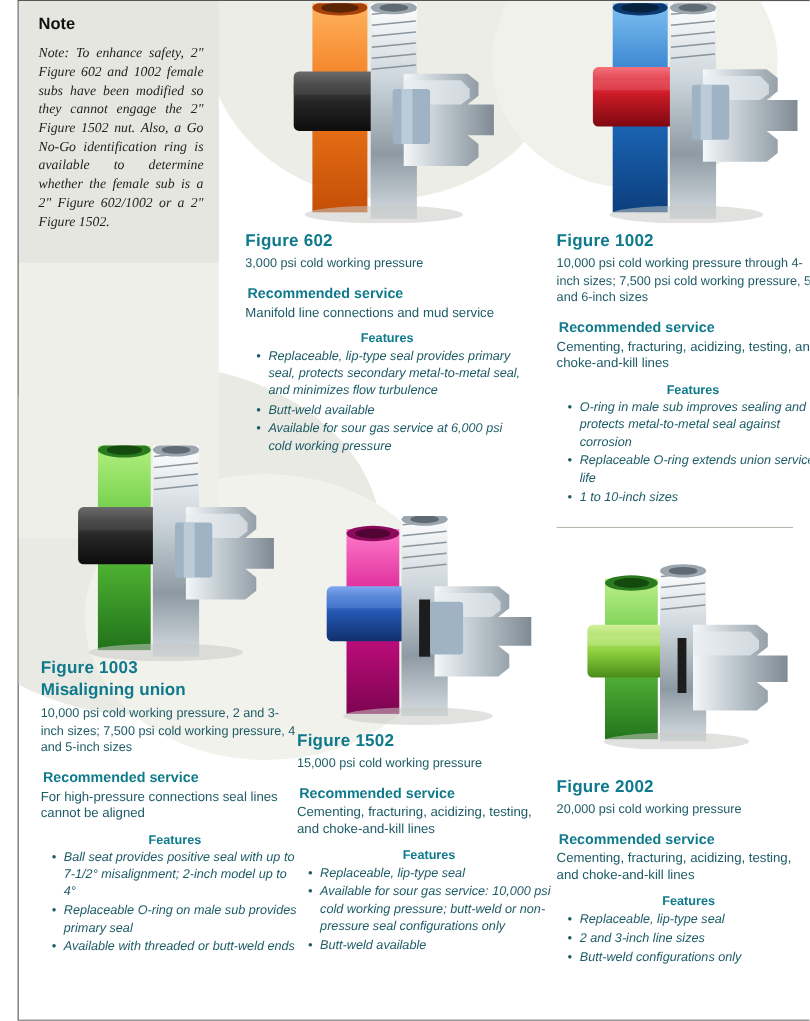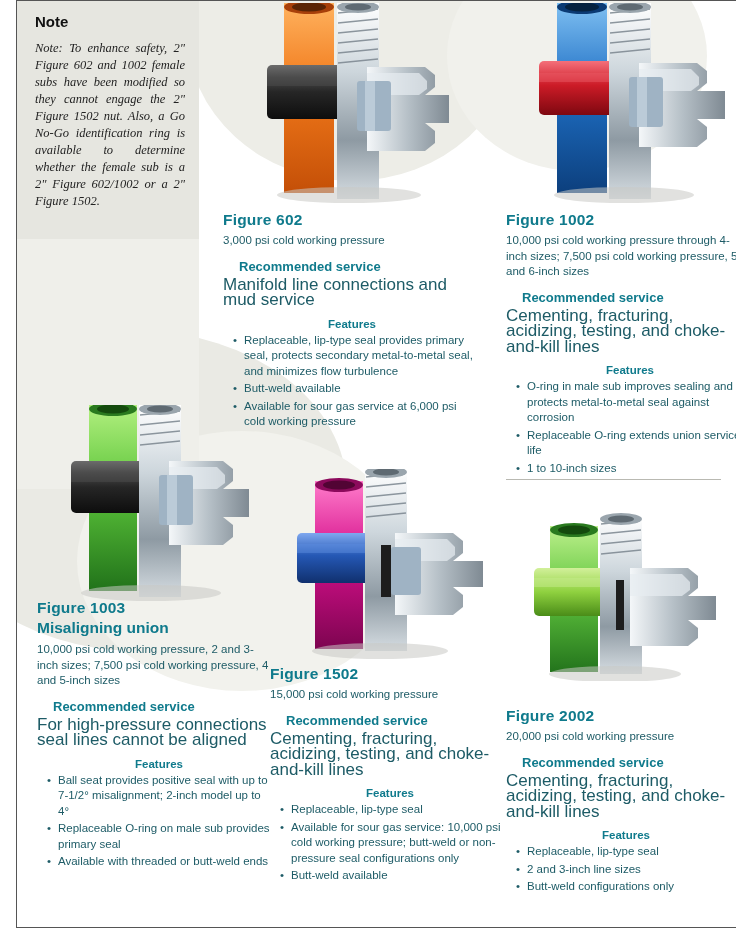--- a/index.html
+++ b/index.html
@@ -83,43 +83,44 @@
   .fig-desc {
     color: #1d5b66;
     font-size: 11.5px;
     line-height: 15.5px;
     margin: 0 0 10px 0;
   }
   .rec-head {
     color: #0f7a8c;
     font-size: 13px;
     font-weight: bold;
-    margin: 0 0 3px 16px;
+    margin: 0 0 3px 2px;
   }
   .rec-body {
     color: #1d5b66;
-    font-size: 17px;
+    font-size: 12px;
     line-height: 15.5px;
     margin: 0 0 10px 0;
   }
   .feat-head {
     color: #0f7a8c;
     font-size: 11.5px;
     font-weight: bold;
     margin: 0 0 3px 0;
     padding-left: 8px;
     text-align: center;
   }
   ul.feat {
     margin: 0;
     padding: 0 0 0 8px;
     list-style: none;
     color: #1d5b66;
     font-size: 11.5px;
     line-height: 15.5px;
+    font-style: italic;
   }
   ul.feat li {
     position: relative;
     padding-left: 13px;
     margin-bottom: 2px;
   }
   ul.feat li:before {
     content: "\2022";
     position: absolute;
     left: 2px;

